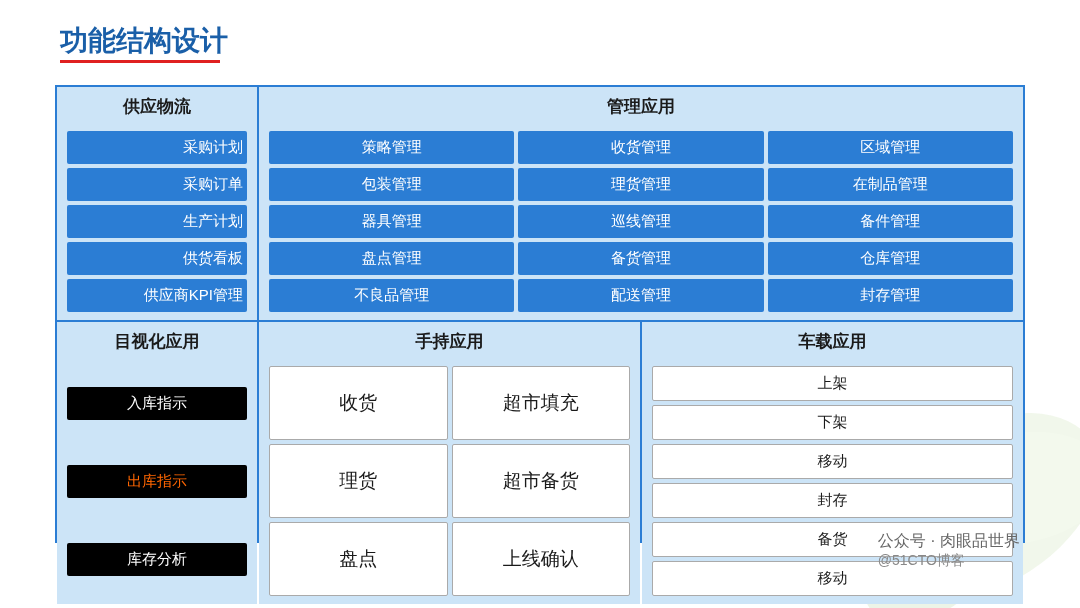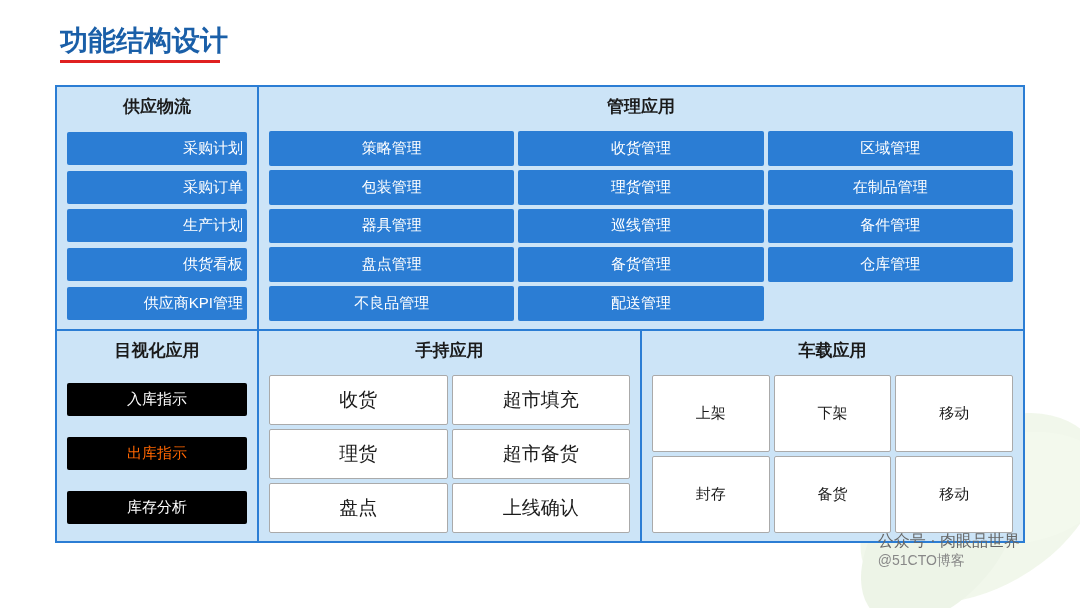--- a/index.html
+++ b/index.html
@@ -199,21 +199,21 @@
     .vehicle-col {
       background: #cce4f7;
       flex: 1;
       display: flex;
       flex-direction: column;
     }
 
     .vehicle-grid {
       flex: 1;
       display: grid;
-      grid-template-columns: 1fr 1fr 1fr;
+      grid-template-columns: 1fr;
       gap: 4px;
       padding: 5px 10px 8px 10px;
     }
 
     .vehicle-btn {
       background: #ffffff;
       color: #1a1a1a;
       border: 1px solid #aaaaaa;
       text-align: center;
       font-size: 15px;
@@ -287,20 +287,21 @@
           <div class="mgmt-btn">理货管理</div>
           <div class="mgmt-btn">在制品管理</div>
           <div class="mgmt-btn">器具管理</div>
           <div class="mgmt-btn">巡线管理</div>
           <div class="mgmt-btn">备件管理</div>
           <div class="mgmt-btn">盘点管理</div>
           <div class="mgmt-btn">备货管理</div>
           <div class="mgmt-btn">仓库管理</div>
           <div class="mgmt-btn">不良品管理</div>
           <div class="mgmt-btn">配送管理</div>
+          <div class="mgmt-btn">封存管理</div>
         </div>
       </div>
 
     </div>
 
     <div class="bottom-section">
 
       <div class="visual-col">
         <div class="section-header">目视化应用</div>
         <div class="visual-items">

